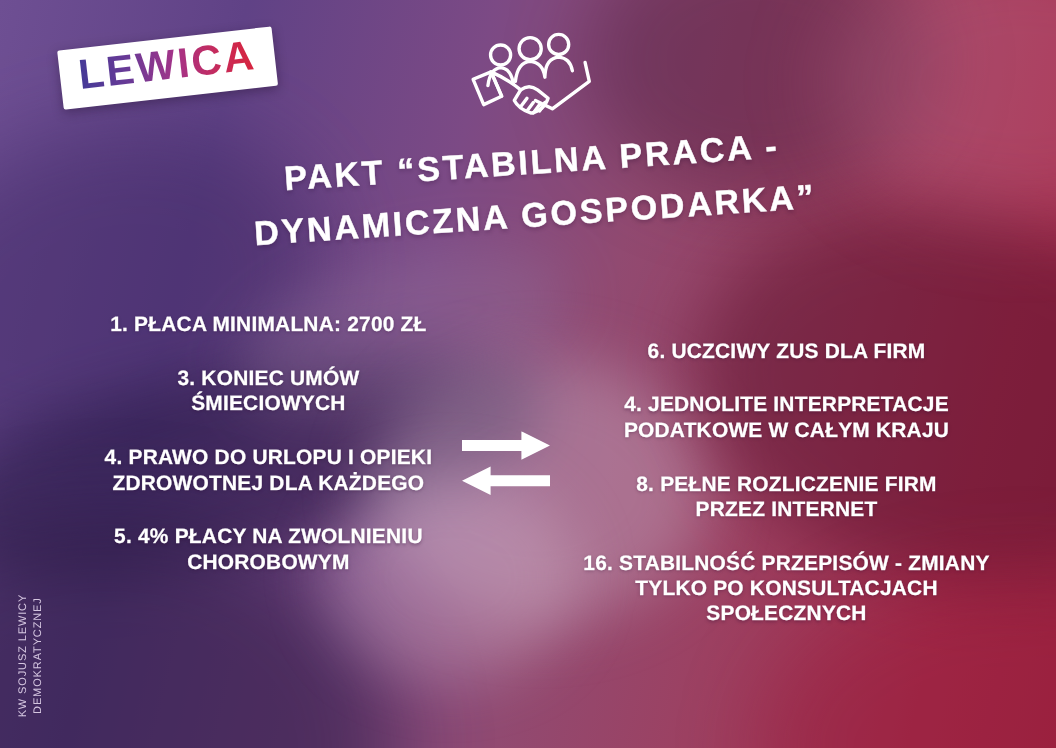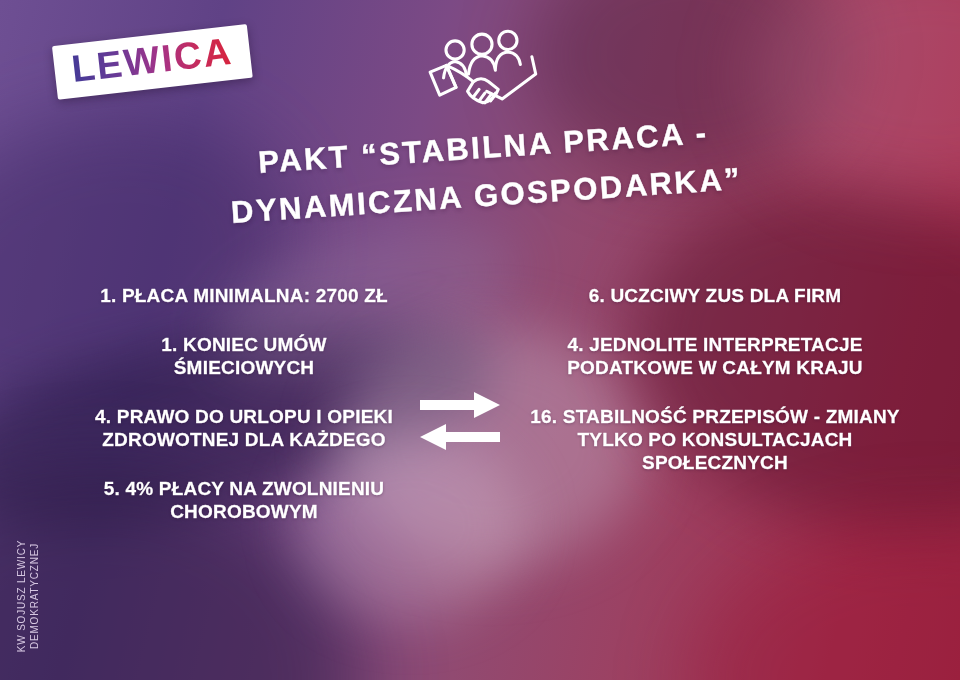--- a/index.html
+++ b/index.html
@@ -50,21 +50,21 @@
   .col {
     position:absolute; top:284px; z-index:2;
     display:flex; flex-direction:column; gap:26px;
     color:#ffffff; font-weight:bold; font-size:19px; line-height:23px;
     text-align:center; letter-spacing:0.2px;
     -webkit-text-stroke:0.3px rgba(255,255,255,0.8);
     text-shadow:0 1px 3px rgba(40,10,45,0.35);
     justify-content:center;
   }
   .col-left  { left:58px;  width:372px; }
-  .col-right { left:490px; width:450px; }
+  .col-right { left:490px; width:450px;margin-top:24px; }
   .item { white-space:pre-line; }
 
   .swap { position:absolute; left:420px; top:392px; width:80px; height:58px; z-index:2; }
   .swap svg { width:100%; height:100%; }
 
   .attribution {
     position:absolute; left:28px; top:596px; z-index:2;
     transform:translate(-50%,-50%) rotate(-90deg);
     white-space:pre-line; text-align:center;
     font-size:10px; line-height:13px; letter-spacing:0.8px;
@@ -112,32 +112,34 @@
     </svg>
   </div>
 
   <h1 class="title">
     <span>PAKT “STABILNA PRACA -</span>
     <span>DYNAMICZNA GOSPODARKA”</span>
   </h1>
 
   <div class="col col-left">
     <div class="item">1. PŁACA MINIMALNA: 2700 ZŁ</div>
-    <div class="item">1. KONIEC UMÓW
+    <div class="item">3. KONIEC UMÓW
 ŚMIECIOWYCH</div>
     <div class="item">4. PRAWO DO URLOPU I OPIEKI
 ZDROWOTNEJ DLA KAŻDEGO</div>
     <div class="item">5. 4% PŁACY NA ZWOLNIENIU
 CHOROBOWYM</div>
   </div>
 
   <div class="col col-right">
     <div class="item">6. UCZCIWY ZUS DLA FIRM</div>
     <div class="item">4. JEDNOLITE INTERPRETACJE
 PODATKOWE W CAŁYM KRAJU</div>
+    <div class="item">8. PEŁNE ROZLICZENIE FIRM
+PRZEZ INTERNET</div>
     <div class="item">16. STABILNOŚĆ PRZEPISÓW - ZMIANY
 TYLKO PO KONSULTACJACH
 SPOŁECZNYCH</div>
   </div>
 
   <div class="swap">
     <svg viewBox="0 0 80 58" aria-hidden="true">
       <g fill="#ffffff">
         <path d="M0 8 H54 V0 L80 13 L54 26 V18 H0 Z"></path>
         <path d="M80 40 H26 V32 L0 45 L26 58 V50 H80 Z"></path>

